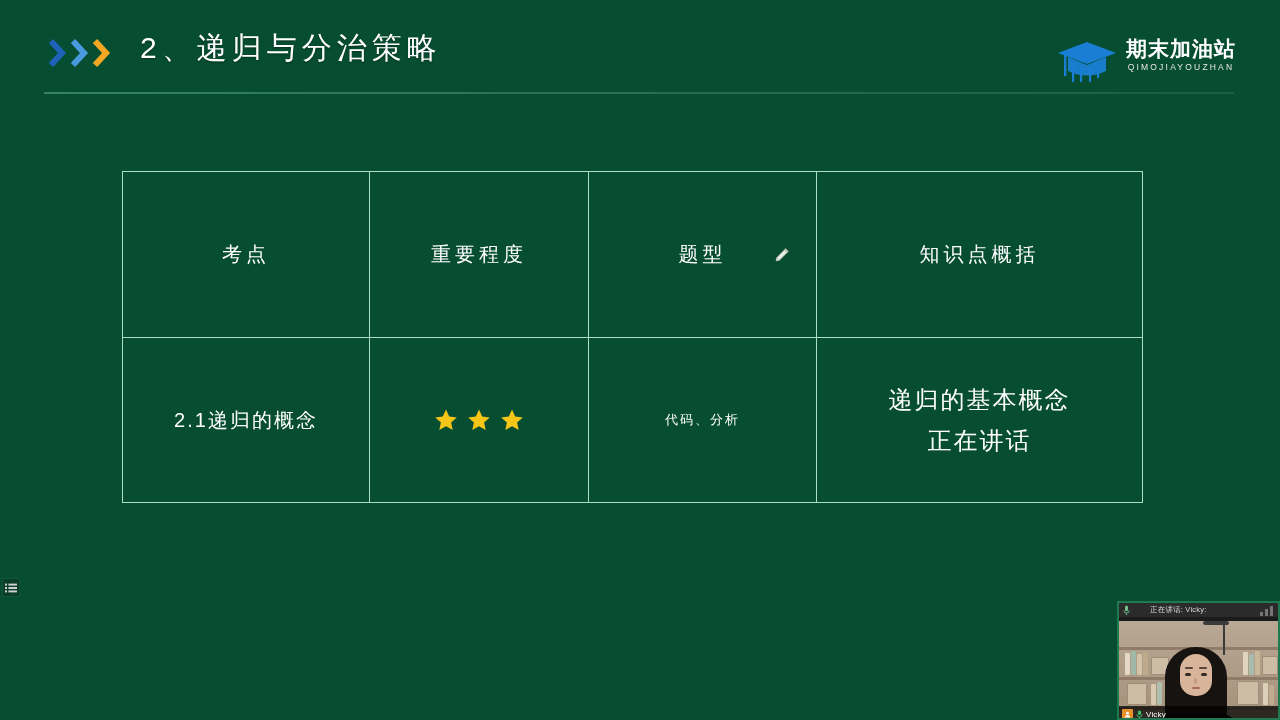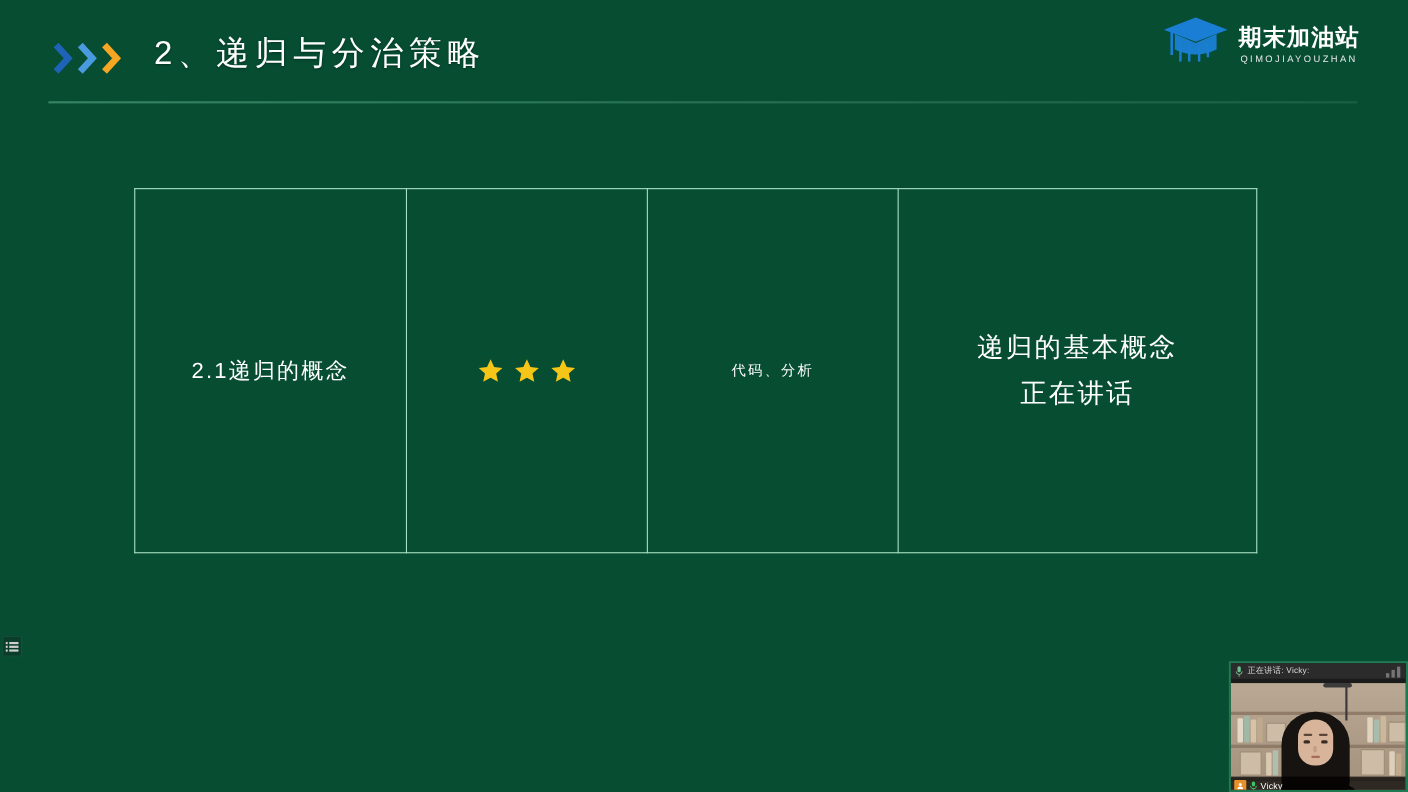--- a/index.html
+++ b/index.html
@@ -27,22 +27,22 @@
     text-shadow:0 1px 2px rgba(0,0,0,.35);
   }
   #header-divider {
     position:absolute; left:44px; top:92px; width:1190px; height:2px;
     background:linear-gradient(to right,#3f8c6a,#2c7355 55%,#1b6246);
     opacity:.85;
   }
 
   
   #brand {
-    position:absolute; right:44px; top:12px;
-    display:flex; align-items:flex-end; gap:8px;
+    position:absolute; right:44px; top:38px;
+    display:flex; align-items:flex-start; gap:8px;
   }
   #brand-mark { width:62px; height:46px; flex:none; }
   #brand-text { display:flex; flex-direction:column; align-items:center; }
   #brand-name {
     font-size:21px; font-weight:bold; letter-spacing:1px;
     color:#ffffff; line-height:1.05; white-space:nowrap;
   }
   #brand-pinyin {
     font-size:8.5px; letter-spacing:2.2px; color:#e8e8e8;
     margin-top:2px; white-space:nowrap;
@@ -99,21 +99,21 @@
   #video-panel {
     position:absolute; left:1117px; top:601px;
     width:163px; height:119px;
     background:#1b1b1b;
     border:2px solid #1f7a52;
     overflow:hidden;
   }
   #video-topbar {
     position:absolute; left:0; top:0; width:100%; height:14px;
     background:#2b2b2b;
-    display:flex; align-items:center; gap:4px;
+    display:flex; align-items:center; gap:20px;
     padding:0 4px;
   }
   #mic-top-icon { width:7px; height:11px; flex:none; }
   #speaking-label {
     font-size:7.5px; color:#d8d8d8; white-space:nowrap;
     letter-spacing:.2px;
   }
   #video-topbar-right {
     position:absolute; right:5px; top:3px;
     display:flex; gap:2px; align-items:flex-end; opacity:.45;
@@ -226,20 +226,33 @@
 </div>
 
 <table id="exam-table">
   <colgroup>
       <col class="c1">
       <col class="c2">
       <col class="c3">
       <col class="c4">
     </colgroup>
   <tbody>
+    <tr class="head-row">
+      <td class="head-cell">考点</td>
+      <td class="head-cell">重要程度</td>
+      <td class="head-cell">
+        <span>题型</span>
+        <svg id="pencil-icon" viewBox="0 0 16 16">
+          <path d="M11.6 1.6 L14.4 4.4 L5.6 13.2 L2 14 L2.8 10.4 Z" fill="#e9eee7" stroke="#7a8c72" stroke-width="0.8"></path>
+          <path d="M2.8 10.4 L5.6 13.2 L2 14 Z" fill="#cfd8c8"></path>
+          <path d="M11.6 1.6 L14.4 4.4 L12.9 5.9 L10.1 3.1 Z" fill="#b9c7ae"></path>
+        </svg>
+      </td>
+      <td class="head-cell">知识点概括</td>
+    </tr>
 
     <tr class="data-row">
       <td class="topic-cell">2.1递归的概念</td>
       <td>
         <div class="stars">
           <svg class="star" viewBox="0 0 24 24">
               <path d="M12 1.6 L15.2 8.6 L22.8 9.5 L17.1 14.6 L18.7 22.1 L12 18.3 L5.3 22.1 L6.9 14.6 L1.2 9.5 L8.8 8.6 Z" fill="#f5c518"></path>
             </svg>
           <svg class="star" viewBox="0 0 24 24">
               <path d="M12 1.6 L15.2 8.6 L22.8 9.5 L17.1 14.6 L18.7 22.1 L12 18.3 L5.3 22.1 L6.9 14.6 L1.2 9.5 L8.8 8.6 Z" fill="#f5c518"></path>

